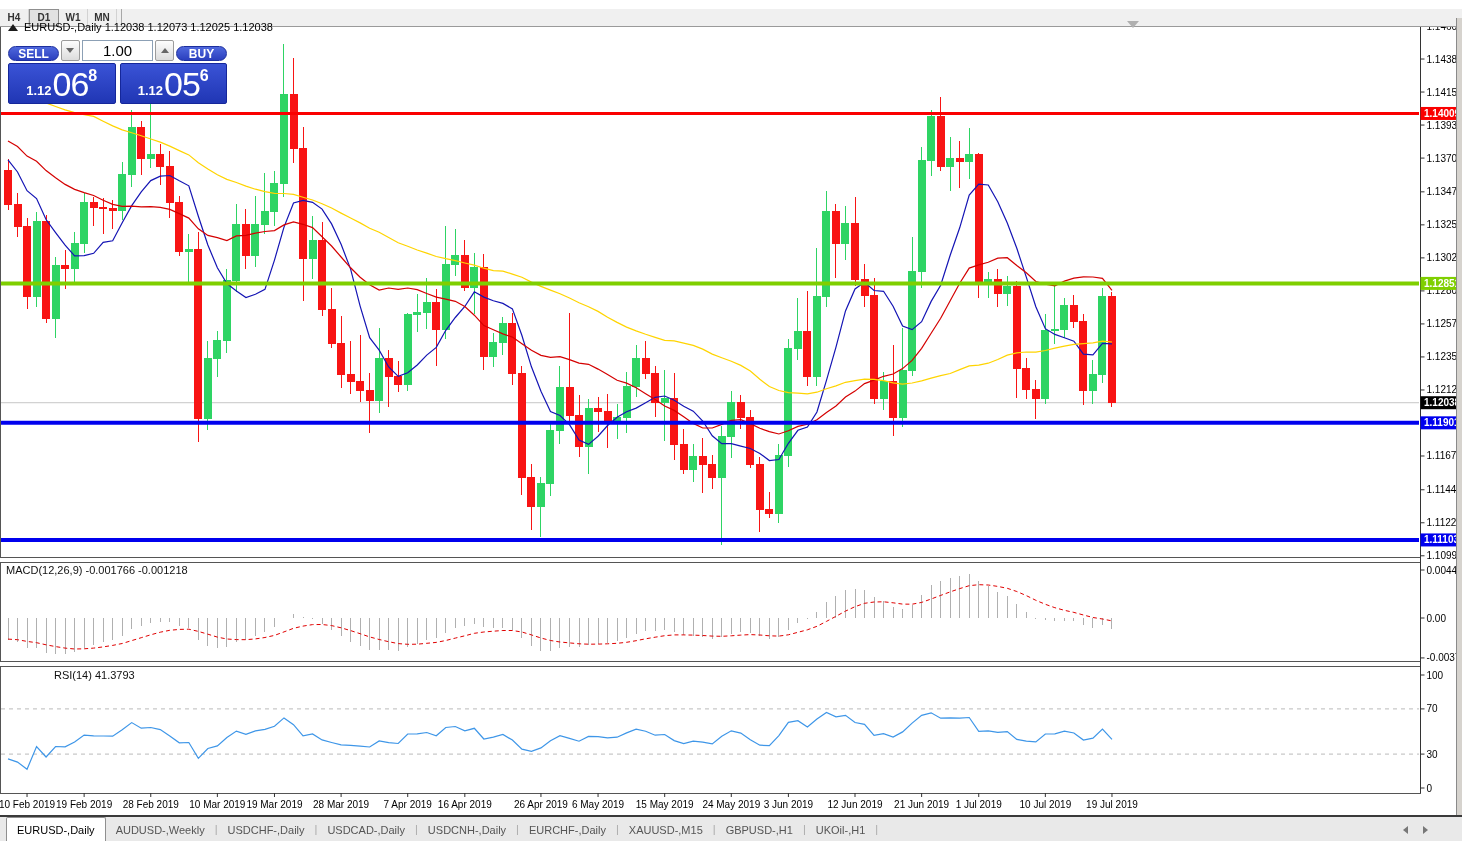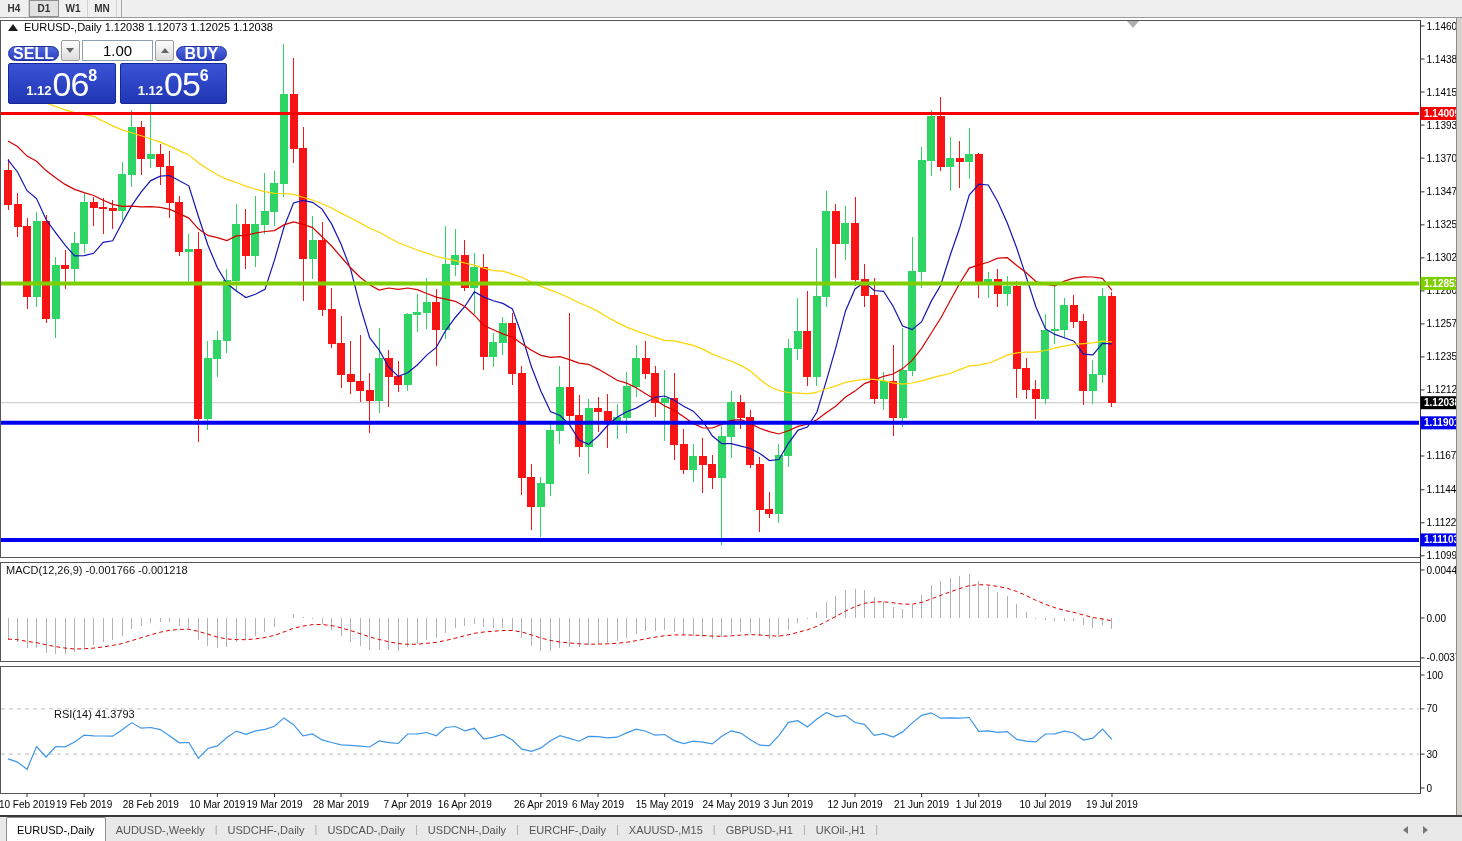--- a/index.html
+++ b/index.html
@@ -1,34 +1,34 @@
 <!DOCTYPE html>
 <html><head>
 <meta charset="utf-8">
 <style>
   html,body{margin:0;padding:0;background:#fff;font-family:"Liberation Sans","DejaVu Sans",sans-serif;}
   #app{position:relative;width:1462px;height:841px;background:#fff;overflow:hidden;}
 
   
-  #toolbar{position:absolute;left:0;top:0;width:1462px;height:17px;background:#F0F0F0;border-bottom:1px solid #9a9a9a;display:flex;align-items:stretch;}
+  #toolbar{position:absolute;left:0;top:9px;width:1462px;height:17px;background:#F0F0F0;border-bottom:1px solid #9a9a9a;display:flex;align-items:stretch;}
   .tf-btn{width:28px;font-size:10px;font-weight:bold;color:#333;display:flex;align-items:center;justify-content:center;border-right:1px solid #d2d2d2;cursor:default;}
   .tf-btn.active{background:#e2e2e2;border:1px solid #8f8f8f;border-right:1px solid #8f8f8f;}
   .tf-group-sep{width:1px;background:#a8a8a8;margin-left:4px;}
 
   
   #chart-title{position:absolute;left:8px;top:21px;font-size:11px;color:#000;display:flex;align-items:center;gap:6px;z-index:5;}
   .sym-marker{width:0;height:0;border-left:5px solid transparent;border-right:5px solid transparent;border-bottom:7px solid #1a1a1a;}
 
   
   #shift-marker{position:absolute;left:1127px;top:21px;width:0;height:0;border-left:6px solid transparent;border-right:6px solid transparent;border-top:7px solid #b0b0b0;z-index:5;}
 
   
   #trade-panel{position:absolute;left:8px;top:40px;width:219px;z-index:6;}
   #trade-top{display:flex;height:21px;gap:2px;}
-  .btn-blue{background:linear-gradient(#4f68dd,#2b3fbe);border:1px solid #1d2f9e;color:#fff;font-size:16px;font-weight:bold;display:flex;align-items:center;justify-content:center;border-radius:8px;cursor:pointer;margin-top:6px;}
+  .btn-blue{background:linear-gradient(#4f68dd,#2b3fbe);border:1px solid #1d2f9e;color:#fff;font-size:12px;font-weight:bold;display:flex;align-items:center;justify-content:center;border-radius:8px;cursor:pointer;margin-top:6px;}
   #sell-btn,#buy-btn{width:50px;}
   .spin-btn{width:17px;background:linear-gradient(#fdfdfd,#dcdcdc);border:1px solid #9b9b9b;display:flex;align-items:center;justify-content:center;border-radius:2px;cursor:pointer;}
   .spin-up{width:0;height:0;border-left:4px solid transparent;border-right:4px solid transparent;border-bottom:5px solid #666;}
   .spin-dn{width:0;height:0;border-left:4px solid transparent;border-right:4px solid transparent;border-top:5px solid #666;}
   #volume-box{width:71px;background:#fff;border:1px solid #8ca0b5;display:flex;align-items:center;justify-content:center;font-size:15px;color:#000;}
   #trade-big{display:flex;margin-top:2px;gap:4px;}
   .price-panel{flex:1;height:39px;background:linear-gradient(#3a53d6,#2036b4);border:1px solid #15279a;border-radius:2px;color:#fff;display:flex;align-items:center;justify-content:center;cursor:pointer;}
   .pp-small{font-size:13px;font-weight:bold;align-self:flex-end;margin:0 1px 5px 0;}
   .pp-big{font-size:34px;line-height:36px;font-weight:400;letter-spacing:-1px;}
   .pp-sup{font-size:16px;font-weight:bold;align-self:flex-start;margin-top:3px;}
@@ -568,21 +568,21 @@
       </div>
       <div class="price-panel">
         <span class="pp-small">1.12</span>
         <span class="pp-big">05</span>
         <span class="pp-sup">6</span>
       </div>
     </div>
   </div>
 
   <div class="ind-label" style="top:564px;">MACD(12,26,9) -0.001766 -0.001218</div>
-  <div class="ind-label" style="top:708px;padding-left:48px;">RSI(14) 41.3793</div>
+  <div class="ind-label" style="top:669px;padding-left:48px;">RSI(14) 41.3793</div>
 
   <div id="tabbar">
     <div class="tab active">EURUSD-,Daily</div>
     <span class="tab-sep"></span>
     <div class="tab">AUDUSD-,Weekly</div>
     <span class="tab-sep">|</span>
     <div class="tab">USDCHF-,Daily</div>
     <span class="tab-sep">|</span>
     <div class="tab">USDCAD-,Daily</div>
     <span class="tab-sep">|</span>

